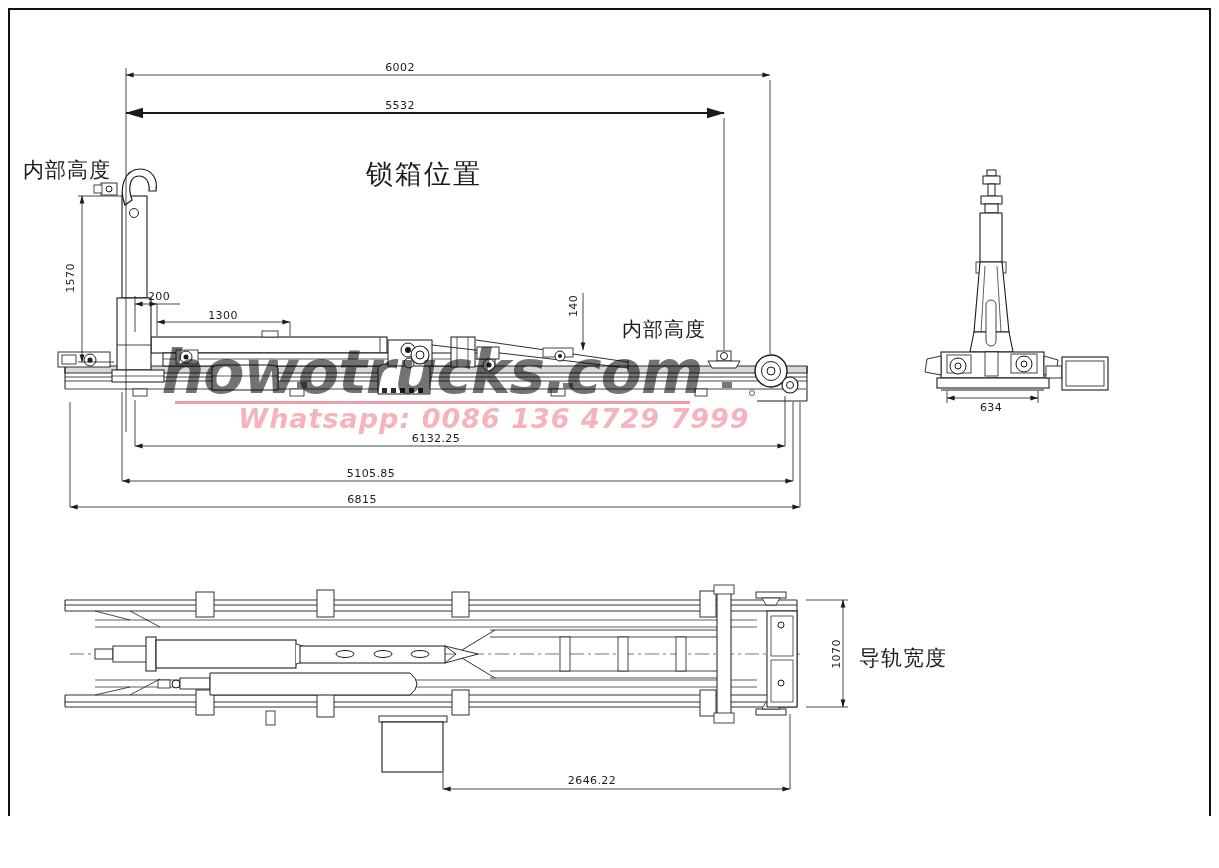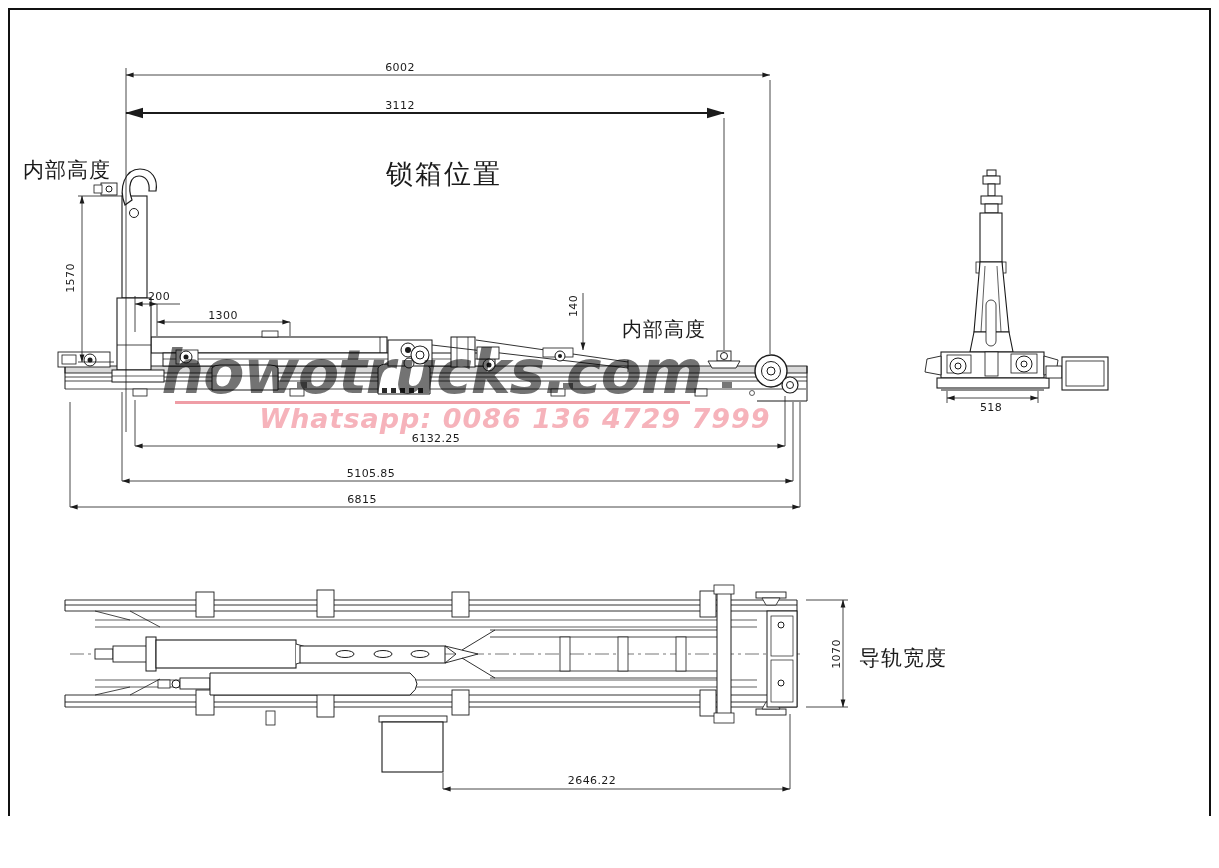--- a/index.html
+++ b/index.html
@@ -8,21 +8,21 @@
   #draw{position:absolute;left:0;top:0;}
   .lbl{position:absolute;color:#1b1b1b;white-space:nowrap;}
   .c{transform:translate(-50%,-50%);}
   .rot{transform:translate(-50%,-50%) rotate(-90deg);}
   .dim{font-size:11px;letter-spacing:.4px;}
   .cjk-lg{font-size:27px;letter-spacing:2px;font-family:"DejaVu Sans","Liberation Sans",sans-serif;}
   .cjk-md{font-size:21px;letter-spacing:1px;}
   .cjk-sm{font-size:20px;letter-spacing:1px;}
   .wm{position:absolute;mix-blend-mode:multiply;font-style:italic;font-weight:bold;}
   .wm-main{font-size:60px;letter-spacing:-1px;color:#737373;}
-  .wm-sub{font-size:27px;color:#f6b3bb;letter-spacing:1px;margin-left:21px;}
+  .wm-sub{font-size:27px;color:#f6b3bb;letter-spacing:1px;}
   .wm-line{position:absolute;left:175px;top:401px;width:515px;height:3px;background:#ef9da6;
            mix-blend-mode:multiply;}
 </style>
 </head>
 <body>
 
 <div id="stage">
 
   <svg id="draw" width="1219" height="868" viewBox="0 0 1219 868">
     <defs>
@@ -226,34 +226,34 @@
       <path d="M947,398 H1038" marker-start="url(#ar)" marker-end="url(#ar)"></path>
       <path d="M135,446 H785" marker-start="url(#ar)" marker-end="url(#ar)"></path>
       <path d="M122,481 H793" marker-start="url(#ar)" marker-end="url(#ar)"></path>
       <path d="M70,507 H800" marker-start="url(#ar)" marker-end="url(#ar)"></path>
       <path d="M443,789 H790" marker-start="url(#ar)" marker-end="url(#ar)"></path>
       <path d="M843,600 V707" marker-start="url(#ar)" marker-end="url(#ar)"></path>
     </g>
   </svg>
 
   <div class="lbl dim c" style="left:400px;top:67px">6002</div>
-  <div class="lbl dim c" style="left:400px;top:105px">3112</div>
+  <div class="lbl dim c" style="left:400px;top:105px">5532</div>
   <div class="lbl dim rot" style="left:70px;top:278px">1570</div>
   <div class="lbl dim c" style="left:159px;top:296px">200</div>
   <div class="lbl dim c" style="left:223px;top:315px">1300</div>
   <div class="lbl dim rot" style="left:573px;top:306px">140</div>
-  <div class="lbl dim c" style="left:991px;top:407px">518</div>
+  <div class="lbl dim c" style="left:991px;top:407px">634</div>
   <div class="lbl dim c" style="left:436px;top:438px">6132.25</div>
   <div class="lbl dim c" style="left:371px;top:473px">5105.85</div>
   <div class="lbl dim c" style="left:362px;top:499px">6815</div>
   <div class="lbl dim c" style="left:592px;top:780px">2646.22</div>
   <div class="lbl dim rot" style="left:836px;top:654px">1070</div>
 
   <div class="lbl cjk-md c" style="left:67px;top:170px">内部高度</div>
-  <div class="lbl cjk-lg c" style="left:444px;top:174px">锁箱位置</div>
+  <div class="lbl cjk-lg c" style="left:424px;top:174px">锁箱位置</div>
   <div class="lbl cjk-sm c" style="left:664px;top:329px">内部高度</div>
   <div class="lbl cjk-md c" style="left:903px;top:658px">导轨宽度</div>
 
   <div class="wm wm-main c lbl" style="left:432px;top:372px">howotrucks.com</div>
   <div class="wm-line"></div>
   <div class="wm wm-sub c lbl" style="left:494px;top:418px">Whatsapp: 0086 136 4729 7999</div>
 
 </div>
 
 </body></html>

